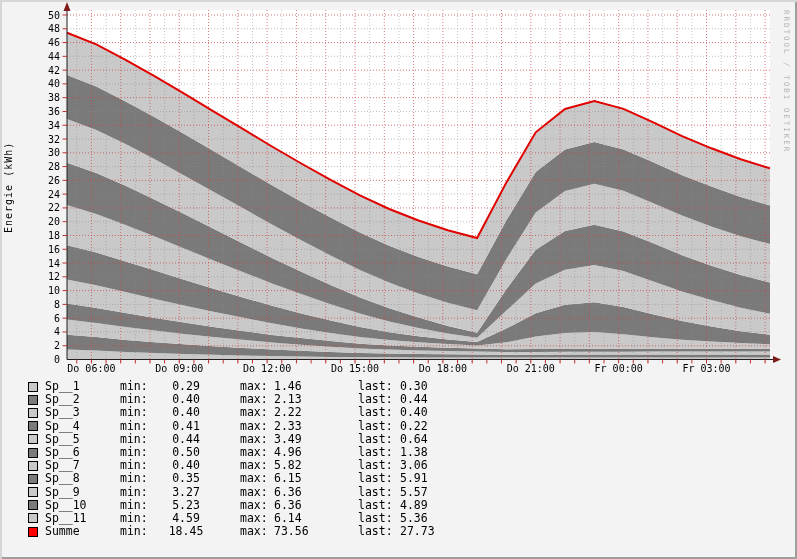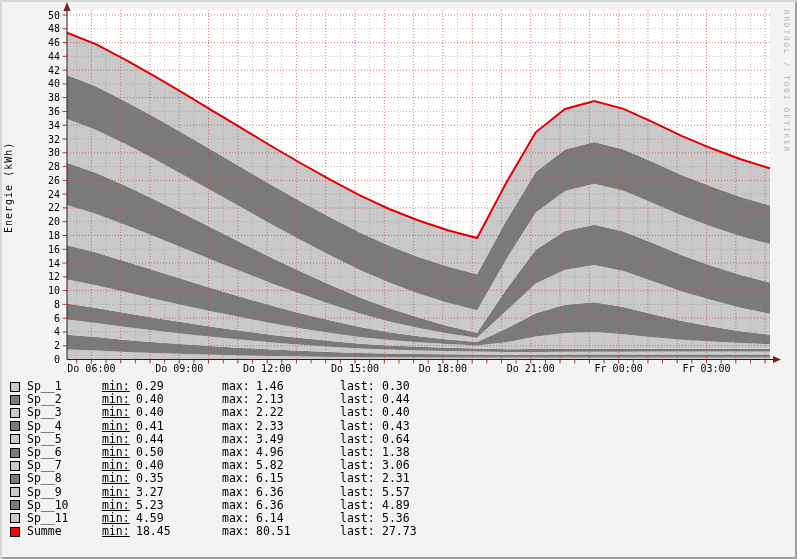--- a/index.html
+++ b/index.html
@@ -18,30 +18,30 @@
     position:absolute;left:3px;top:15px;height:345px;width:14px;
     writing-mode:vertical-rl;transform:rotate(180deg);
     font-size:10px;letter-spacing:1px;text-align:center;white-space:nowrap;
   }
   .watermark{
     position:absolute;right:6px;top:10px;height:340px;width:10px;
     writing-mode:vertical-rl;
     font-size:7.5px;letter-spacing:2px;color:#b4b4b4;white-space:nowrap;
   }
   .legend{
-    position:absolute;left:10px;top:380px;width:520px;
+    position:absolute;left:28px;top:380px;width:520px;
     font-size:11.5px;line-height:13.2px;
   }
   .legend-row{display:flex;align-items:center;height:13.2px;}
   .swatch{
     flex:none;width:8px;height:8px;border:1px solid #000;margin-right:7px;
   }
   .lg-name{flex:none;width:75px;white-space:pre;}
-  .lg-lab1{flex:none;width:34px;text-decoration:underline;}
-  .lg-v1{flex:none;width:64px;text-align:left;white-space:pre;}
+  .lg-lab1{flex:none;width:34px;}
+  .lg-v1{flex:none;width:64px;text-align:center;white-space:pre;}
   .lg-sp1{flex:none;width:22px;}
   .lg-lab2{flex:none;width:34px;}
   .lg-v2{flex:none;width:64px;text-align:left;white-space:pre;}
   .lg-sp2{flex:none;width:20px;}
   .lg-lab3{flex:none;width:42px;}
   .lg-v3{flex:none;width:66px;text-align:left;white-space:pre;}
 </style>
 </head>
 <body>
 
@@ -299,21 +299,21 @@
       <div class="legend-row">
         <span class="swatch" style="background: rgb(122, 122, 122);"></span>
         <span class="lg-name">Sp__4</span>
         <span class="lg-lab1">min:</span>
         <span class="lg-v1">0.41</span>
         <span class="lg-sp1"></span>
         <span class="lg-lab2">max:</span>
         <span class="lg-v2">2.33</span>
         <span class="lg-sp2"></span>
         <span class="lg-lab3">last:</span>
-        <span class="lg-v3">0.43</span>
+        <span class="lg-v3">0.22</span>
       </div>
       <div class="legend-row">
         <span class="swatch" style="background: rgb(201, 201, 201);"></span>
         <span class="lg-name">Sp__5</span>
         <span class="lg-lab1">min:</span>
         <span class="lg-v1">0.44</span>
         <span class="lg-sp1"></span>
         <span class="lg-lab2">max:</span>
         <span class="lg-v2">3.49</span>
         <span class="lg-sp2"></span>
@@ -347,21 +347,21 @@
       <div class="legend-row">
         <span class="swatch" style="background: rgb(122, 122, 122);"></span>
         <span class="lg-name">Sp__8</span>
         <span class="lg-lab1">min:</span>
         <span class="lg-v1">0.35</span>
         <span class="lg-sp1"></span>
         <span class="lg-lab2">max:</span>
         <span class="lg-v2">6.15</span>
         <span class="lg-sp2"></span>
         <span class="lg-lab3">last:</span>
-        <span class="lg-v3">2.31</span>
+        <span class="lg-v3">5.91</span>
       </div>
       <div class="legend-row">
         <span class="swatch" style="background: rgb(201, 201, 201);"></span>
         <span class="lg-name">Sp__9</span>
         <span class="lg-lab1">min:</span>
         <span class="lg-v1">3.27</span>
         <span class="lg-sp1"></span>
         <span class="lg-lab2">max:</span>
         <span class="lg-v2">6.36</span>
         <span class="lg-sp2"></span>
@@ -392,19 +392,19 @@
         <span class="lg-lab3">last:</span>
         <span class="lg-v3">5.36</span>
       </div>
       <div class="legend-row">
         <span class="swatch" style="background: rgb(255, 0, 0);"></span>
         <span class="lg-name">Summe</span>
         <span class="lg-lab1">min:</span>
         <span class="lg-v1">18.45</span>
         <span class="lg-sp1"></span>
         <span class="lg-lab2">max:</span>
-        <span class="lg-v2">80.51</span>
+        <span class="lg-v2">73.56</span>
         <span class="lg-sp2"></span>
         <span class="lg-lab3">last:</span>
         <span class="lg-v3">27.73</span>
       </div>
     </div>
 </div>
 
 </body></html>

